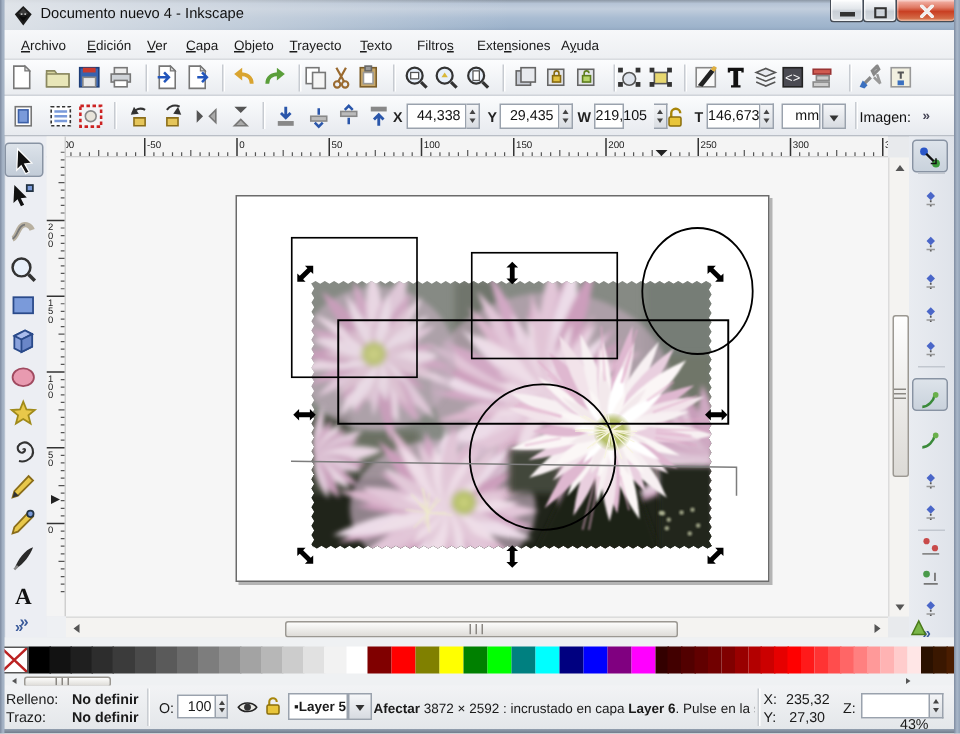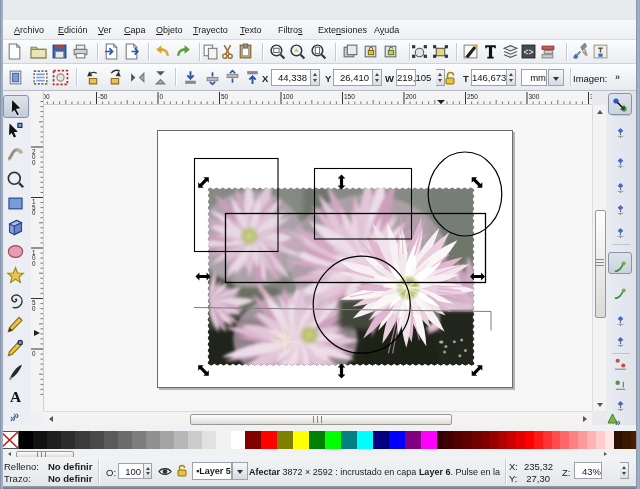--- a/index.html
+++ b/index.html
@@ -46,20 +46,45 @@
 
 .status{left:0;top:457px;width:640px;height:29px;background:linear-gradient(180deg,#f2f3f5,#e4e7ea);font-size:9.5px;color:#1a1a1a}
 .sbsep{position:absolute;top:2px;width:1px;height:25px;background:#c9cdd2;box-shadow:1px 0 0 #fff}
 .bborder{left:0;top:486px;width:640px;height:3px;background:linear-gradient(180deg,#93a0b0,#6e7988)}
 .rborder{top:0;width:4px;height:489px;background:linear-gradient(90deg,#7e8ba0 0,#a8b6c8 2px,#93a3b8 4px)}
 .toolbtn{position:absolute;left:3px;width:26px;height:23px}
 .toolbtn.sel{border:1px solid #8893a3;border-radius:3px;background:linear-gradient(180deg,#dde3ea,#c2ccd8)}
 </style></head>
 <body>
 <div class="win">
+ <div class="abs title">
+   <svg class="abs" style="left:8px;top:3px" width="15" height="15" viewBox="0 0 16 16">
+     <path d="M8 1l6 6-6 8-6-8z" fill="#1a1a1a"></path>
+        <path d="M4.5 6.5l3.5-4 3.5 4-3.5 1z" fill="#3a3a3a"></path>
+     <path d="M5 8l3 4 3-4-3 1z" fill="#0a0a0a"></path>
+        <path d="M6.2 6.8h1.2M8.8 6.8H10" stroke="#eee" stroke-width="0.9"></path>
+   </svg>
+   <span class="ttext">Documento nuevo 4 - Inkscape</span>
+   <div class="wbtn" style="left:553px;width:23px;border-radius:0 0 3px 3px">
+        <svg style="position:absolute;left:6px;top:8px" width="11" height="4">
+          <rect width="10" height="3" fill="#333"></rect>
+        </svg>
+      </div>
+   <div class="wbtn" style="left:575px;width:23px;border-radius:0 0 3px 3px">
+        <svg style="position:absolute;left:6px;top:4px" width="10" height="9">
+          <rect x="1.5" y="1.5" width="7" height="6" fill="none" stroke="#333" stroke-width="1.4"></rect>
+        </svg>
+      </div>
+   <div class="wbtn close" style="left:597px;width:41px;border-radius:0 0 4px 4px">
+        <svg style="position:absolute;left:15px;top:3px" width="10" height="9" viewBox="0 0 10 9">
+          <path d="M1.5 1L8.5 8M8.5 1L1.5 8" stroke="#fff" stroke-width="2.2" stroke-linecap="round"></path>
+          <path d="M1.5 1L8.5 8M8.5 1L1.5 8" stroke="#eee" stroke-width="1.4" stroke-linecap="round"></path>
+        </svg>
+      </div>
+ </div>
  <div class="abs menubar">
    <span class="menu" style="left:14px"><u>A</u>rchivo</span>
       <span class="menu" style="left:58px"><u>E</u>dición</span>
       <span class="menu" style="left:98px"><u>V</u>er</span>
       <span class="menu" style="left:124px"><u>C</u>apa</span>
       <span class="menu" style="left:156px"><u>O</u>bjeto</span>
       <span class="menu" style="left:193px"><u>T</u>rayecto</span>
       <span class="menu" style="left:240px"><u>T</u>exto</span>
       <span class="menu" style="left:278px">Filtro<u>s</u></span>
       <span class="menu" style="left:318px">Exte<u>n</u>siones</span>
@@ -246,21 +271,21 @@
       <svg class="abs" style="left:244px;top:5px" width="17" height="17" viewBox="0 0 16 16">
         <rect x="3" y="2" width="10" height="3" fill="#888"></rect>
         <path d="M8 14V7M5 10l3-3 3 3" stroke="#2a56aa" stroke-width="1.8" fill="none"></path>
       </svg>
       <div class="vsep1" style="left:76px;top:4px"></div>
       <div class="vsep1" style="left:175px;top:4px"></div>
    <span class="lbl" style="left:262px">X</span>
       <div class="fld" style="left:271px;width:40px">44,338</div>
       <div class="spin" style="left:311px"></div>
    <span class="lbl" style="left:325px">Y</span>
-      <div class="fld" style="left:333px;width:40px">26,410</div>
+      <div class="fld" style="left:333px;width:40px">29,435</div>
       <div class="spin" style="left:373px"></div>
    <span class="lbl" style="left:385px">W</span>
       <div class="fld" style="left:396px;width:20px">219,105</div>
       <div class="spin" style="left:436px"></div>
    <svg class="abs" style="left:444px;top:7px" width="13" height="14" viewBox="0 0 13 14">
         <path d="M3.5 7V4.5a3 3 0 016 0" fill="none" stroke="#a8860a" stroke-width="1.6"></path>
         <rect x="2" y="7" width="8" height="6" rx="1" fill="#e8c53a" stroke="#8a6d0a"></rect>
       </svg>
    <span class="lbl" style="left:463px">T</span>
       <div class="fld" style="left:471px;width:36px">146,673</div>
@@ -1159,18 +1184,18 @@
    <div class="abs" style="left:232px;top:5px;width:16px;height:18px;background:linear-gradient(180deg,#f6f7f9,#d7dbe1);border:1px solid #9aa2ad">
         <div style="position:absolute;left:4px;top:7px;border-left:3.5px solid transparent;border-right:3.5px solid transparent;border-top:4px solid #333"></div>
       </div>
    <span class="abs" style="left:249px;top:10px;white-space:nowrap;overflow:hidden;width:254px;font-size:9px"><b>Afectar</b> 3872 × 2592 : incrustado en capa <b>Layer 6</b>. Pulse en la se</span>
    <div class="sbsep" style="left:505px"></div>
    <span class="abs" style="left:509px;top:4px">X:</span>
       <span class="abs" style="left:524px;top:4px;width:26px;text-align:left">235,32</span>
    <span class="abs" style="left:509px;top:16px">Y:</span>
       <span class="abs" style="left:524px;top:16px;width:26px;text-align:right">27,30</span>
    <span class="abs" style="left:562px;top:10px">Z:</span>
-   <div class="abs" style="left:574px;top:5px;width:28px;height:17px;background:#fff;border:1px solid #9aa2ad;font-size:9.5px;text-align:right;padding-top:3px">43%</div>
+   <div class="abs" style="left:574px;top:5px;width:46px;height:17px;background:#fff;border:1px solid #9aa2ad;font-size:9.5px;text-align:right;padding-top:15px">43%</div>
    <div class="spin" style="left:620px;top:5px;width:9px;height:17px"></div>
  </div>
  <div class="abs bborder"></div>
  <div class="abs rborder" style="left:636px"></div>
  <div class="abs rborder" style="left:0;width:3px"></div>
 </div>
 </body></html>

